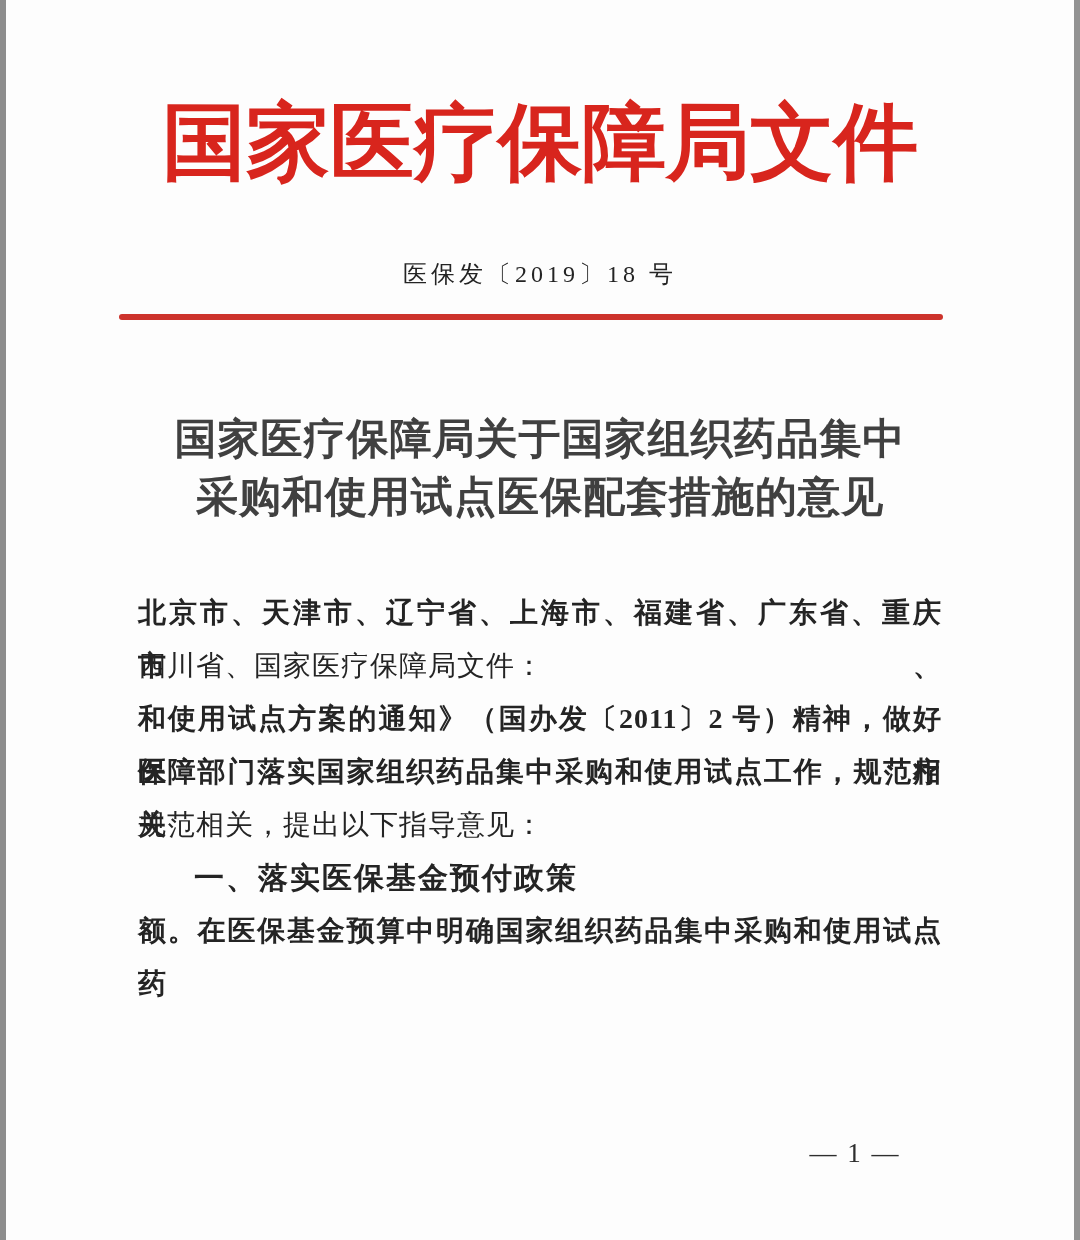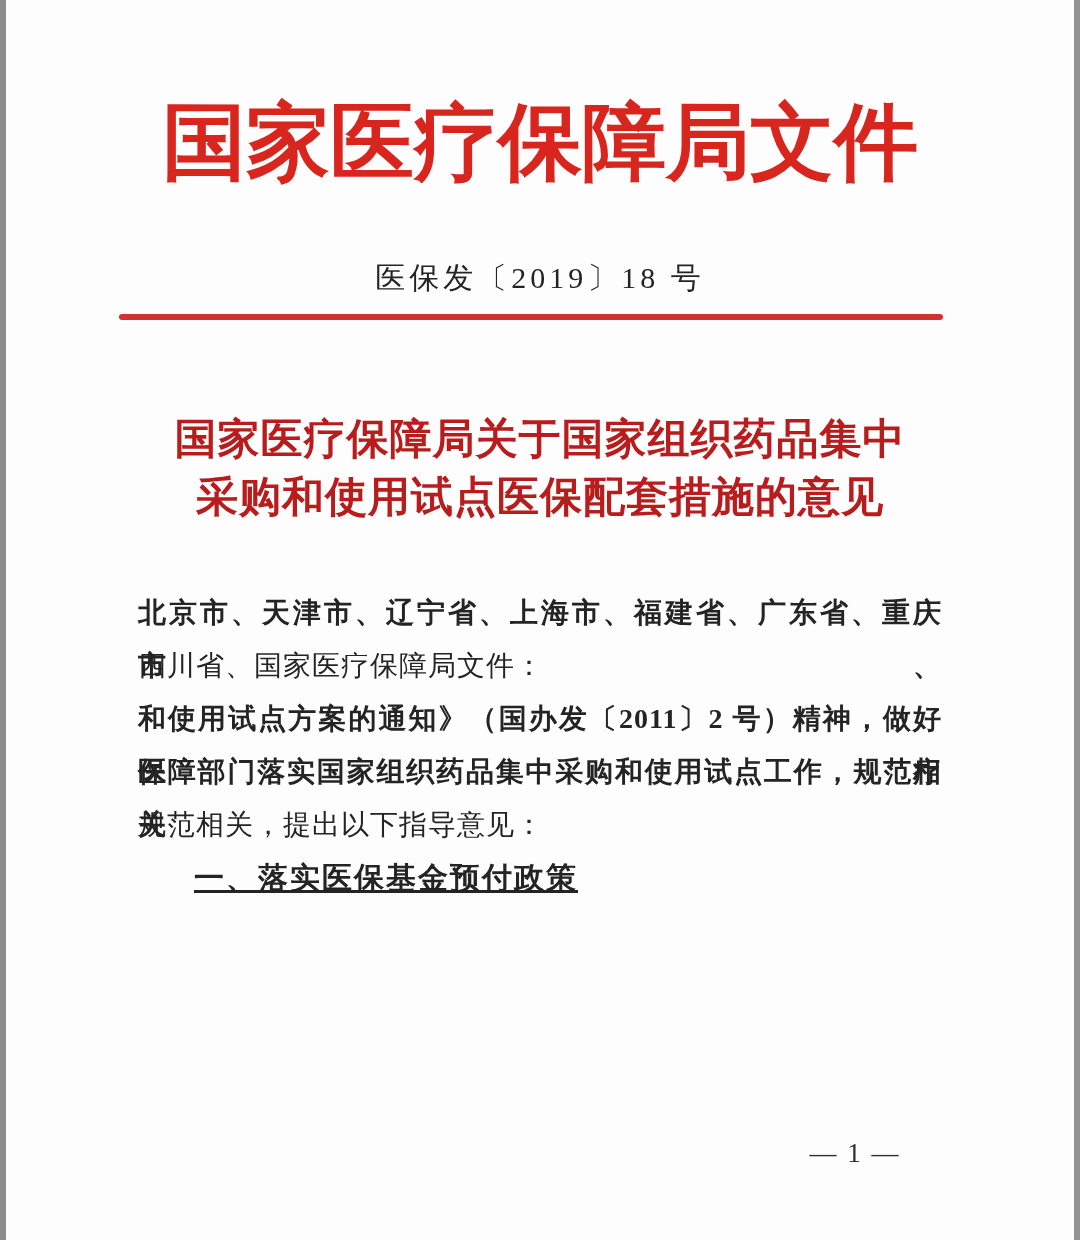--- a/index.html
+++ b/index.html
@@ -35,39 +35,39 @@
     font-size: 84px;
     font-weight: bold;
     color: var(--header-red);
     letter-spacing: 0px;
     white-space: nowrap;
   }
   .doc-number {
     position: absolute;
     top: 258px; left: 0; width: 100%;
     text-align: center;
-    font-size: 30px;
+    font-size: 24px;
     color: var(--text-color);
     letter-spacing: 4px;
     white-space: nowrap;
   }
   .red-rule {
     position: absolute;
     top: 314px; left: 119px;
     width: 824px; height: 6px;
     background: var(--rule-red);
     border-radius: 3px;
   }
   .doc-title {
     position: absolute;
     top: 410px; left: 0; width: 100%;
     text-align: center;
     font-size: 42px;
     font-weight: bold;
-    color: #b91c1c;
+    color: #404040;
     line-height: 58px;
     letter-spacing: 1px;
     white-space: nowrap;
   }
   .body-text {
     position: absolute;
     top: 586px; left: 138px;
     width: 804px;
     font-size: 28px;
     color: var(--text-color);
@@ -84,21 +84,20 @@
     text-align: justify;
     text-align-last: justify;
     word-break: break-all;
     font-weight: bold;
   }
   .body-line.indent { text-indent: 56px; }
   .body-line.heading {
     font-weight: bold;
     font-size: 30px;
     letter-spacing: 2px;
-    text-decoration: underline;
   }
   .page-number {
     position: absolute;
     top: 1138px; left: 780px;
     width: 150px;
     text-align: center;
     font-size: 27px;
     color: #2e2e2e;
     letter-spacing: 2px;
     white-space: nowrap;
@@ -123,17 +122,18 @@
     <div>采购和使用试点医保配套措施的意见</div>
   </div>
 
   <div class="body-text">
     <div class="body-line justified">北京市、天津市、辽宁省、上海市、福建省、广东省、重庆市、</div>
     <div class="body-line">四川省、国家医疗保障局文件：</div>
     <div class="body-line justified">和使用试点方案的通知》（国办发〔2011〕2 号）精神，做好医疗</div>
     <div class="body-line justified">保障部门落实国家组织药品集中采购和使用试点工作，规范相关</div>
     <div class="body-line">规范相关，提出以下指导意见：</div>
     <div class="body-line heading indent">一、落实医保基金预付政策</div>
+    <div class="body-line justified">额。在医保基金预算中明确国家组织药品集中采购和使用试点药</div>
   </div>
 
   <div class="page-number">— 1 —</div>
 
 </div>
 
 </body></html>

